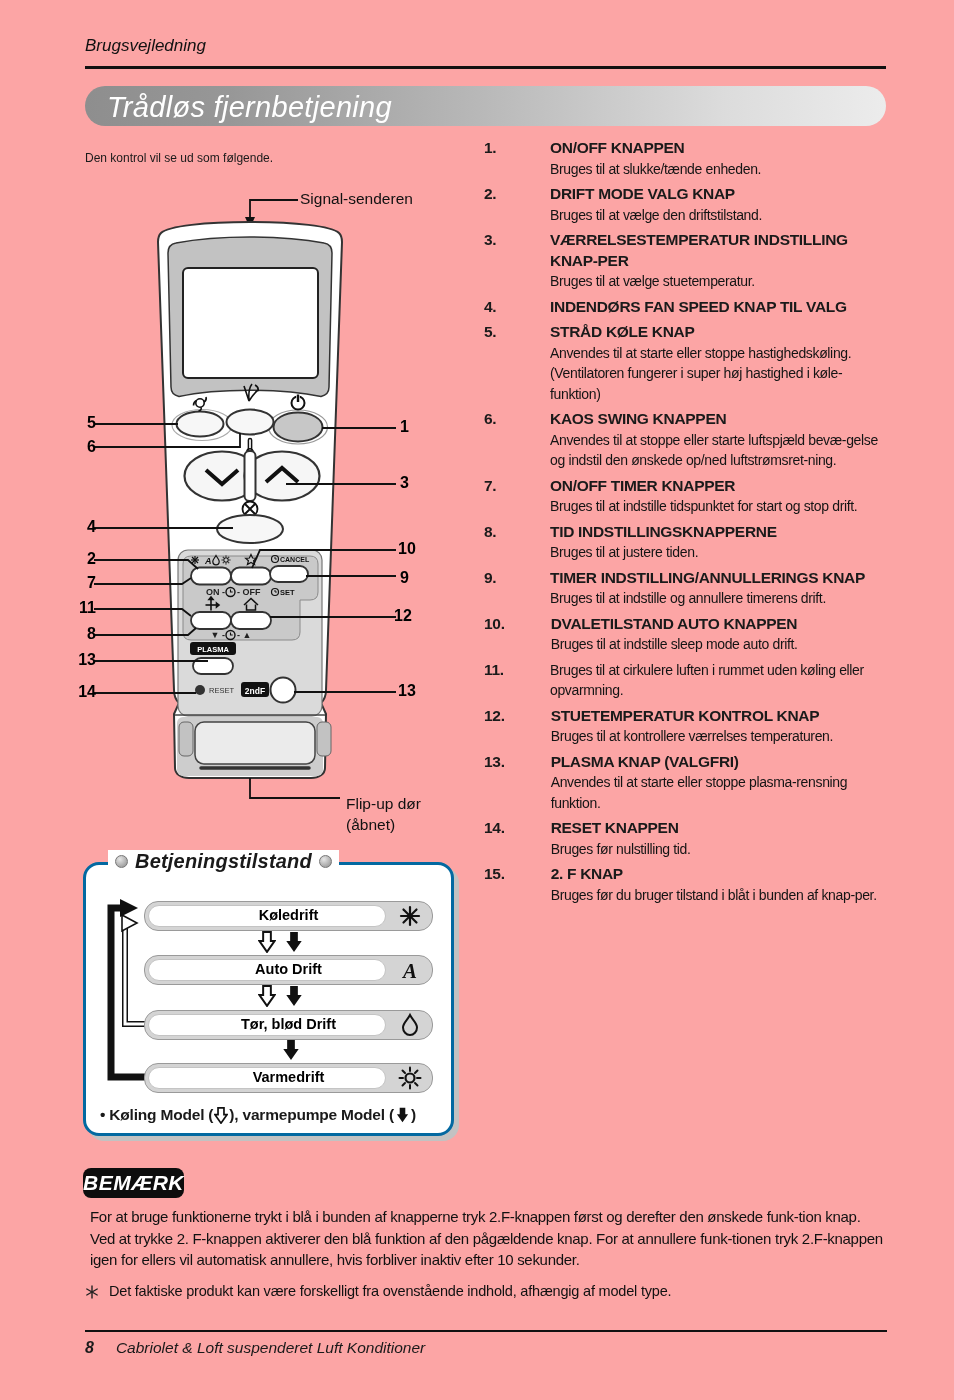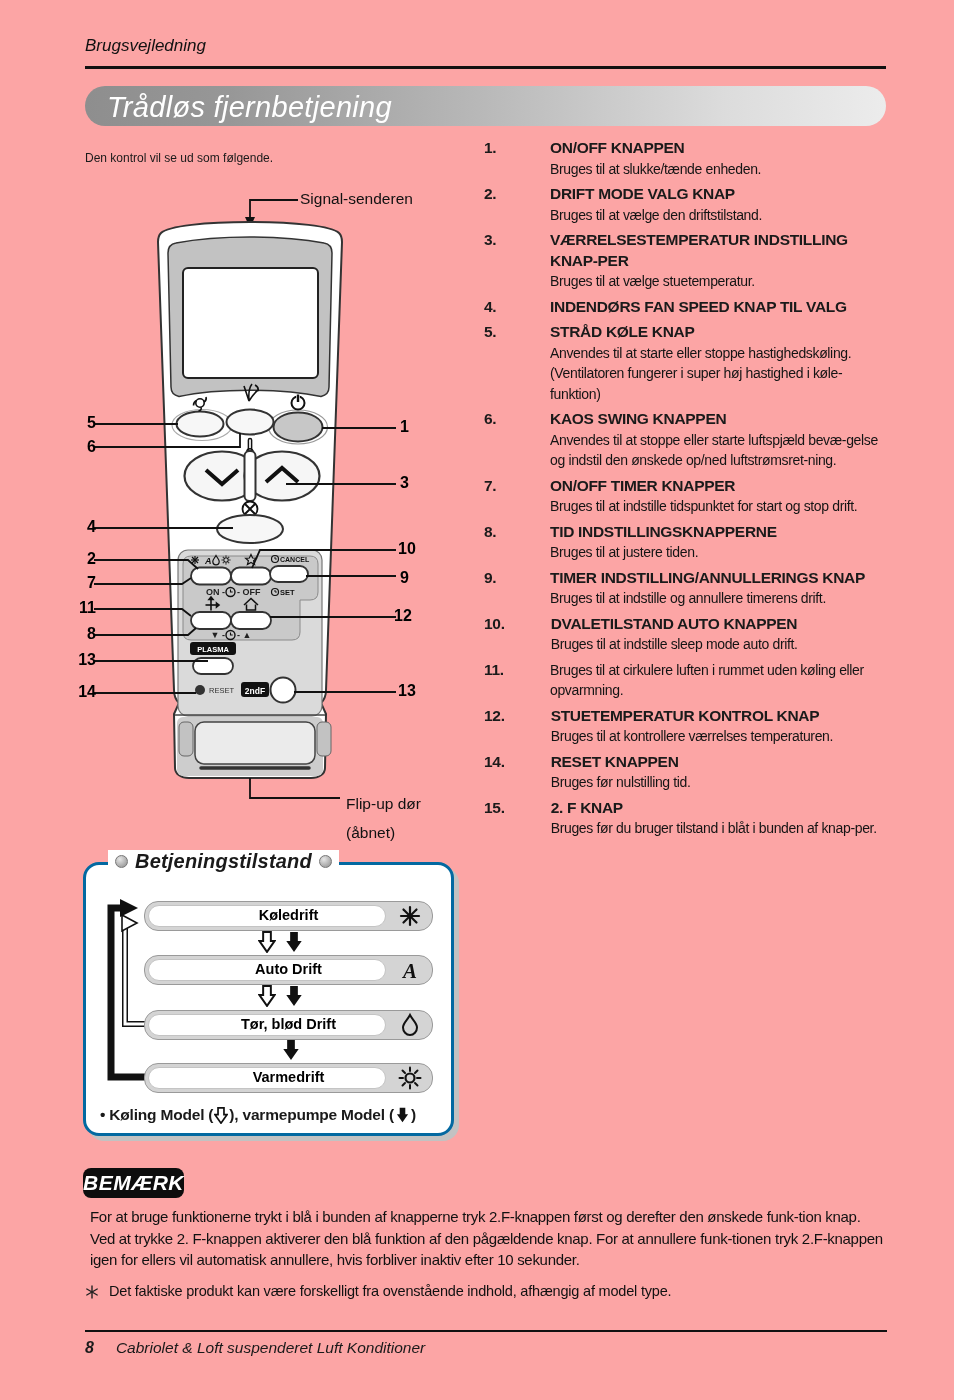--- a/index.html
+++ b/index.html
@@ -203,21 +203,21 @@
       <path d="M318,368 H182 L174,386"></path>
       <path d="M228,394 H318"></path>
       <path d="M192,435 H318"></path>
       <path d="M216,510 H318"></path>
       <path d="M172,596 V616 H262"></path>
     </g>
   </svg>
 
   <div class="abs dlabel" style="left:300px;top:190px;">Signal-senderen</div>
   <div class="abs dlabel" style="left:346px;top:795px;">Flip-up dør</div>
-  <div class="abs dlabel" style="left:346px;top:816px;margin-top:8px;">(åbnet)</div>
+  <div class="abs dlabel" style="left:346px;top:816px;">(åbnet)</div>
 
   <div class="callout co-l" style="left:70px;top:414px;">5</div>
   <div class="callout co-l" style="left:70px;top:438px;">6</div>
   <div class="callout co-l" style="left:70px;top:518px;">4</div>
   <div class="callout co-l" style="left:70px;top:550px;">2</div>
   <div class="callout co-l" style="left:70px;top:574px;">7</div>
   <div class="callout co-l" style="left:70px;top:599px;">11</div>
   <div class="callout co-l" style="left:70px;top:625px;">8</div>
   <div class="callout co-l" style="left:70px;top:651px;">13</div>
   <div class="callout co-l" style="left:70px;top:683px;">14</div>
@@ -302,20 +302,27 @@
         <span class="bnum">11.</span>
         <div class="btxt">
           <div class="bds">Bruges til at cirkulere luften i rummet uden køling eller opvarmning.</div>
         </div>
       </div>
     <div class="bitem">
         <span class="bnum">12.</span>
         <div class="btxt">
           <div class="bhd">STUETEMPERATUR KONTROL KNAP</div>
           <div class="bds">Bruges til at kontrollere værrelses temperaturen.</div>
+        </div>
+      </div>
+    <div class="bitem">
+        <span class="bnum">13.</span>
+        <div class="btxt">
+          <div class="bhd">PLASMA KNAP (VALGFRI)</div>
+          <div class="bds">Anvendes til at starte eller stoppe plasma-rensning funktion.</div>
         </div>
       </div>
     <div class="bitem">
         <span class="bnum">14.</span>
         <div class="btxt">
           <div class="bhd">RESET KNAPPEN</div>
           <div class="bds">Bruges før nulstilling tid.</div>
         </div>
       </div>
     <div class="bitem">

